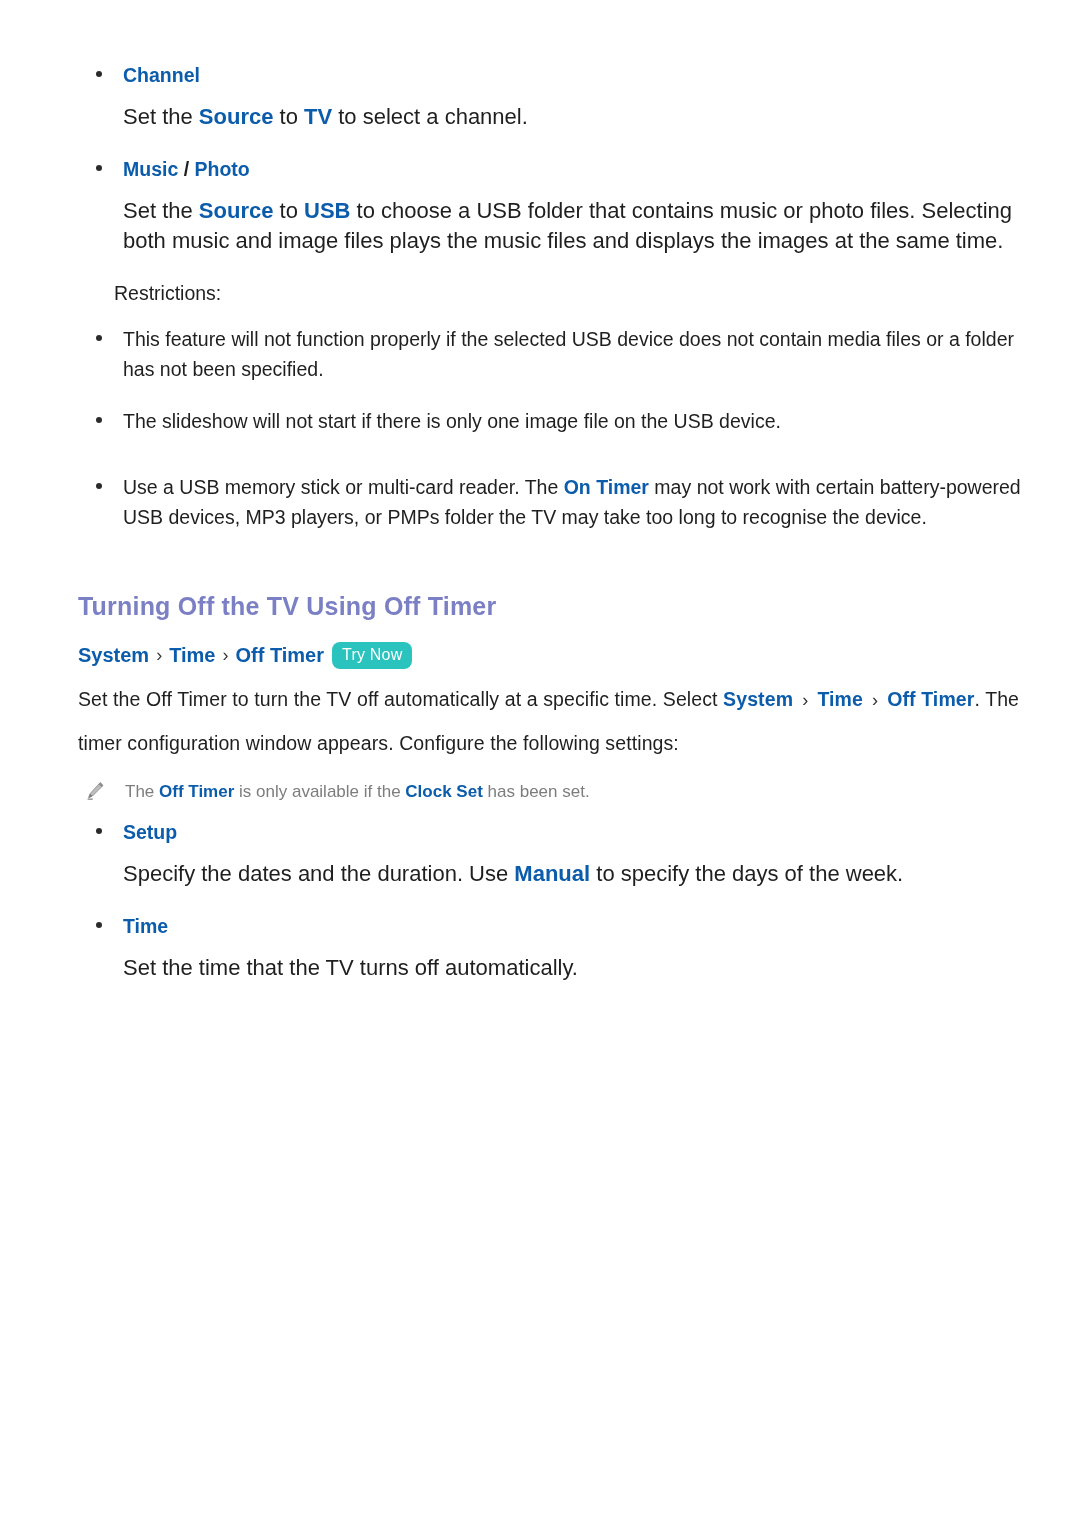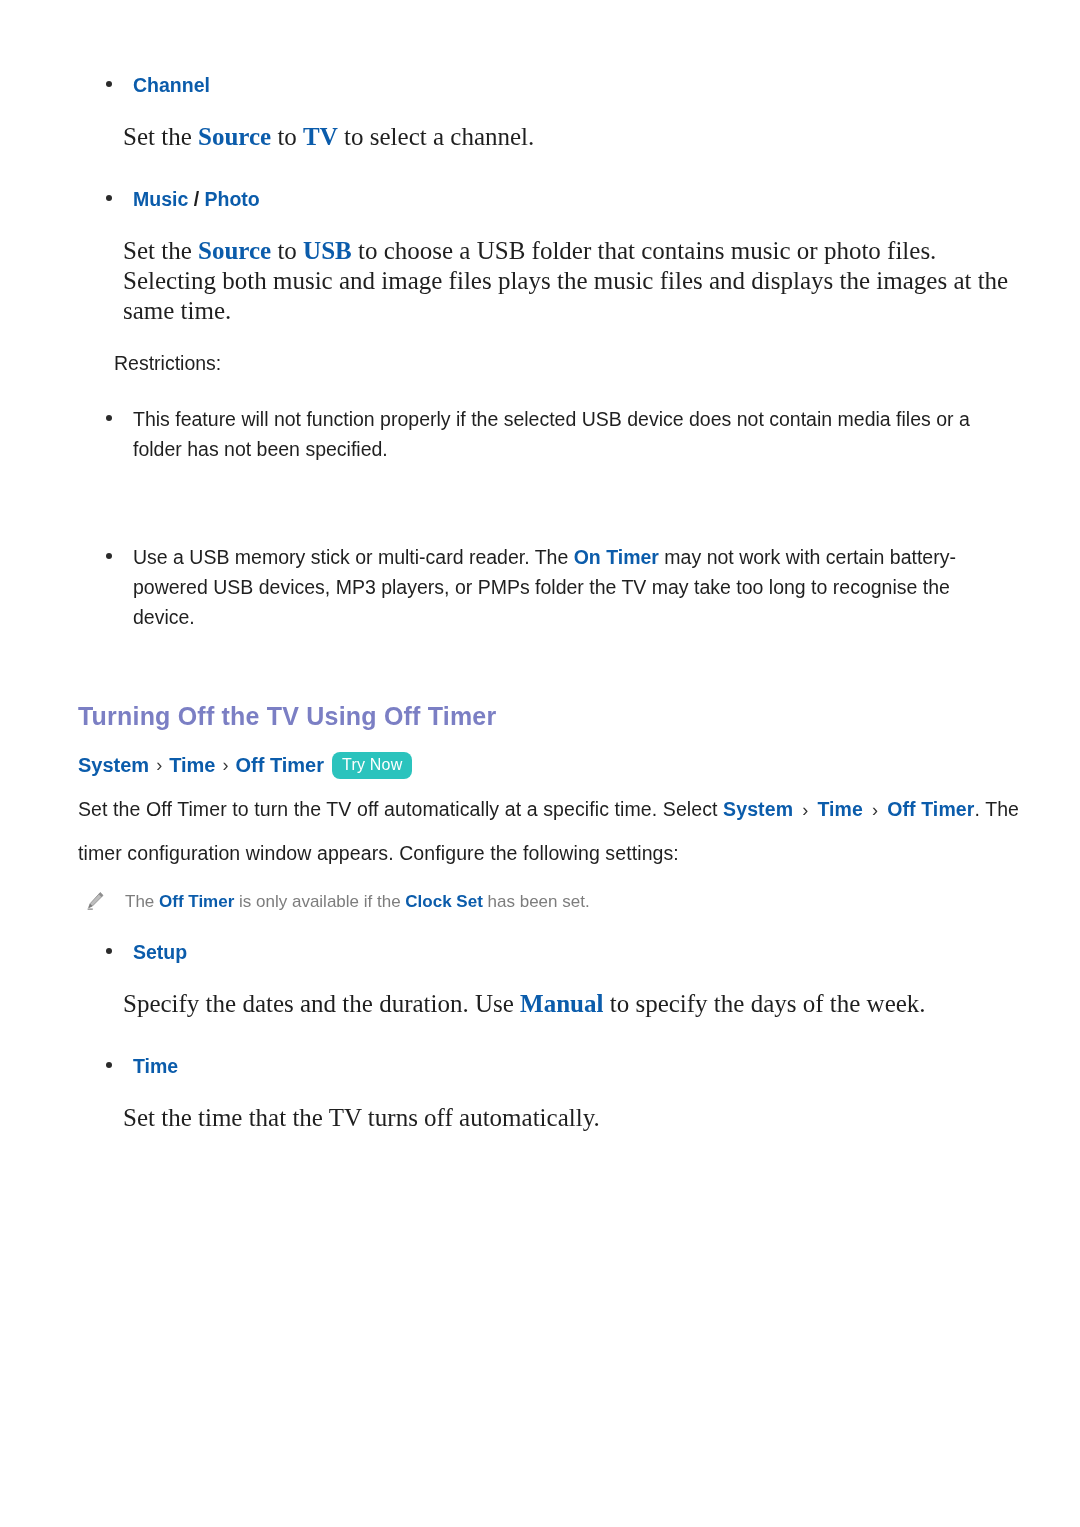--- a/index.html
+++ b/index.html
@@ -29,21 +29,21 @@
     color: #1f1f1f;
     letter-spacing: 0.1px;
   }
   .blue-b      { color: #0b5cab; font-weight: bold; }
   .sep         { color: #333333; font-weight: normal; padding: 0 4px; font-size: 18px; }
 
   
   .bullet-row {
     position: relative;
     padding-left: 45px;
-    margin: 10px;
+    margin: 0;
   }
   .bullet-row .dot {
     position: absolute;
     left: 18px;
     top: 11px;
     width: 6px;
     height: 6px;
     border-radius: 50%;
     background: #2b2b2b;
   }
@@ -63,24 +63,23 @@
   .sp-8  { height: 8px; }
   .sp-12 { height: 12px; }
   .sp-14 { height: 14px; }
   .sp-16 { height: 16px; }
   .sp-18 { height: 18px; }
   .sp-22 { height: 22px; }
   .sp-58 { height: 58px; }
 
   .indent-body {
     padding-left: 45px;
-    font-size: 25px;
-    line-height: 30px;
-    color: #1f1f1f;
-    font-family: Liberation Serif, serif;
+    font-size: 22px;
+    line-height: 30px;
+    color: #1f1f1f;
   }
 
   .restrictions-label {
     font-size: 19.5px;
     line-height: 30px;
     color: #1f1f1f;
     margin-left: 36px;
   }
 
   
@@ -169,20 +168,24 @@
 
   <div class="sp-16"></div>
 
   <div class="bullet-row">
     <span class="dot"></span>
     <div class="bullet-body">This feature will not function properly if the selected USB device does not contain media files or a folder has not been specified.</div>
   </div>
 
   <div class="sp-22"></div>
 
+  <div class="bullet-row">
+    <span class="dot"></span>
+    <div class="bullet-body">The slideshow will not start if there is only one image file on the USB device.</div>
+  </div>
 
   <div class="sp-12"></div>
 
 
   <div class="sp-12"></div>
 
 
   <div class="sp-12"></div>
 
   <div class="bullet-row">

